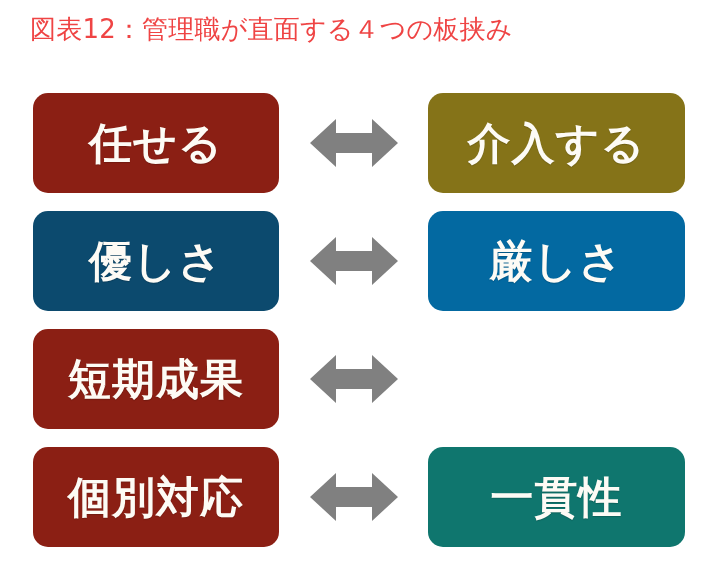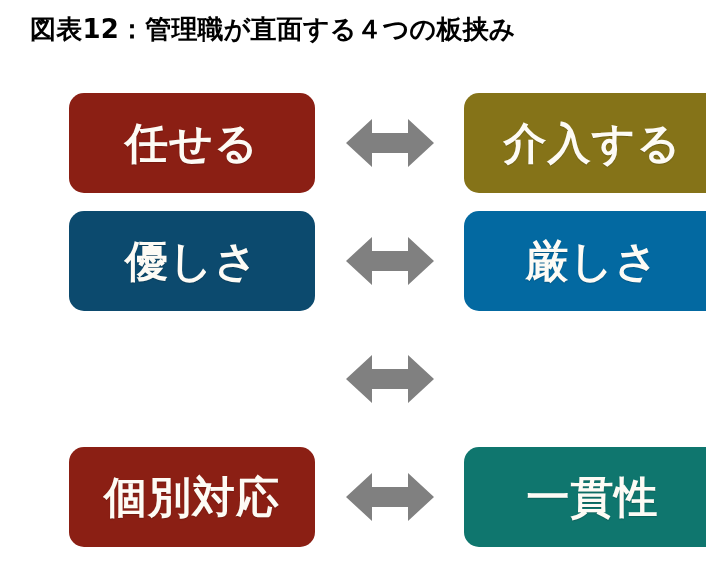--- a/index.html
+++ b/index.html
@@ -14,39 +14,38 @@
     overflow: hidden;
     font-family: "DejaVu Sans", "Liberation Sans", sans-serif;
     -webkit-font-smoothing: antialiased;
   }
 
   #figure-title {
     position: absolute;
     left: 30px;
     top: 13px;
     font-size: 26px;
-    font-weight: bold;
-    color: #000000;
+    font-weight: normal;
+    color: #ef4444;
     letter-spacing: 0.2px;
     white-space: nowrap;
     line-height: 1.25;
   }
 
   #rows {
     position: absolute;
     left: 0;
     top: 93px;
     width: 706px;
   }
 
   .pair-row {
     position: relative;
     height: 100px;
     margin-bottom: 18px;
-    margin-left: 36px;
   }
   .pair-row:last-child { margin-bottom: 0; }
 
   .concept-box {
     position: absolute;
     top: 0;
     height: 100px;
     border-radius: 15px;
     display: flex;
     align-items: center;
@@ -111,20 +110,23 @@
       <svg viewBox="0 0 88 50" xmlns="http://www.w3.org/2000/svg" aria-hidden="true">
         <path d="M0 25 L26 1 L26 15 L62 15 L62 1 L88 25 L62 49 L62 35 L26 35 L26 49 Z" fill="#808080"></path>
       </svg>
     </div>
     <div class="concept-box right" style="background:#0369a1">
       <span class="box-label">厳しさ</span>
     </div>
   </div>
 
   <div class="pair-row">
+    <div class="concept-box left" style="background:#8b1f14">
+      <span class="box-label">短期成果</span>
+    </div>
     <div class="arrow-cell">
       <svg viewBox="0 0 88 50" xmlns="http://www.w3.org/2000/svg" aria-hidden="true">
         <path d="M0 25 L26 1 L26 15 L62 15 L62 1 L88 25 L62 49 L62 35 L26 35 L26 49 Z" fill="#808080"></path>
       </svg>
     </div>
   </div>
 
   <div class="pair-row">
     <div class="concept-box left" style="background:#8b1f14">
       <span class="box-label">個別対応</span>

